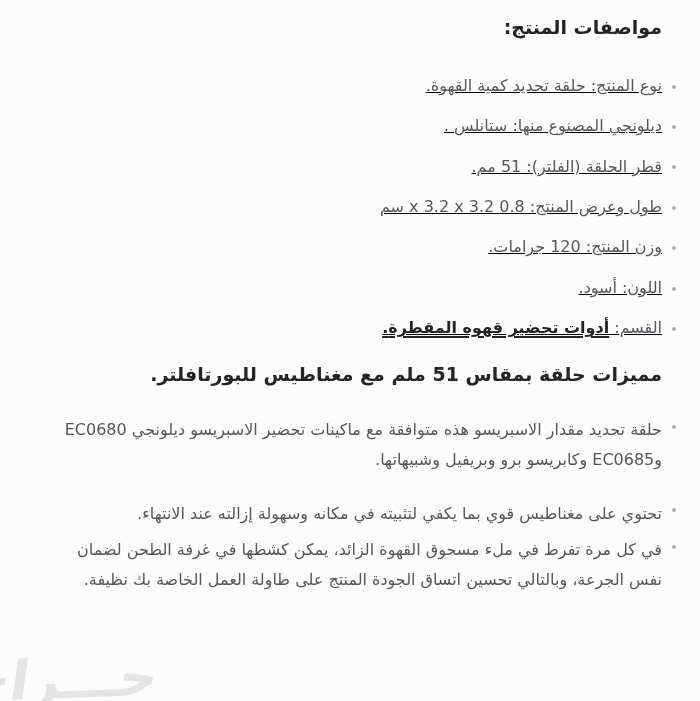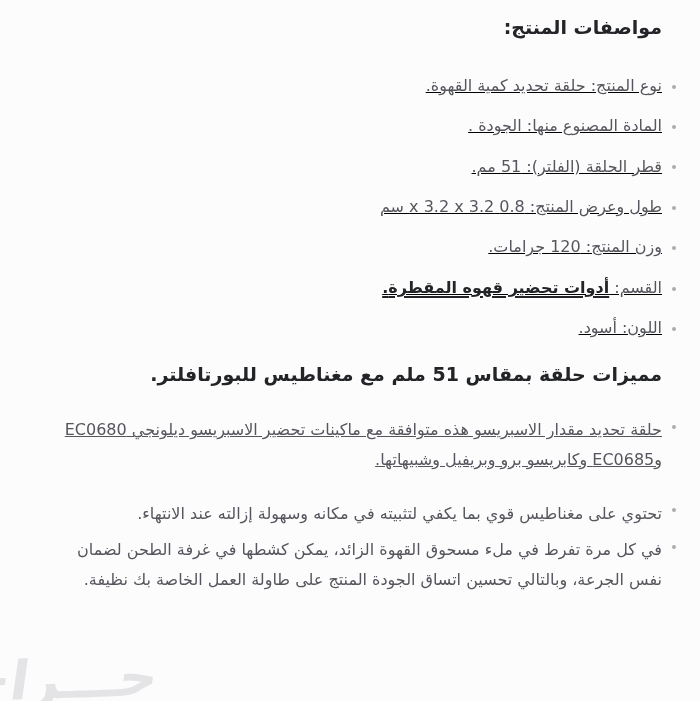--- a/index.html
+++ b/index.html
@@ -39,21 +39,21 @@
     margin-top: 30px;
   }
   ul.feature-list li {
     position: relative;
     font-size: 16px;
     color: #55565d;
     line-height: 1.85;
     margin-bottom: 7px;
     padding-left: 2px;
   }
-  ul.feature-list li:first-child { margin-bottom: 24px; text-decoration: underline; }
+  ul.feature-list li:first-child { margin-bottom: 24px; }
   ul.spec-list li::before,
   ul.feature-list li::before {
     content: "";
     position: absolute;
     right: -14px;
     top: 0.62em;
     width: 4px;
     height: 4px;
     border-radius: 50%;
     background: #aaacb2;
@@ -92,36 +92,36 @@
 
   <div class="content">
 
     <h2 class="section-title">مواصفات المنتج:</h2>
 
     <ul class="spec-list">
       <li>
         <span>نوع المنتج: حلقة تحديد كمية القهوة.</span>
       </li>
       <li>
-        <span>المادة المصنوع منها: الجودة .</span>
+        <span>ديلونجي المصنوع منها: ستانلس .</span>
       </li>
       <li>
         <span>قطر الحلقة (الفلتر): 51 مم.</span>
       </li>
       <li>
         <span>طول وعرض المنتج: 0.8 x 3.2 x 3.2 سم</span>
       </li>
       <li>
         <span>وزن المنتج: 120 جرامات.</span>
       </li>
       <li>
-        <span>القسم: </span><span class="category-link">أدوات تحضير قهوه المقطرة</span><span class="category-link">.</span>
+        <span>اللون: أسود.</span>
       </li>
       <li>
-        <span>اللون: أسود.</span>
+        <span>القسم: </span><span class="category-link">أدوات تحضير قهوه المقطرة</span><span class="category-link">.</span>
       </li>
     </ul>
 
     <h2 class="section-title features">مميزات حلقة بمقاس 51 ملم مع مغناطيس للبورتافلتر.</h2>
 
     <ul class="feature-list">
       <li>
         <span>حلقة تحديد مقدار الاسبريسو هذه متوافقة مع ماكينات تحضير الاسبريسو ديلونجي EC0680 وEC0685 وكابريسو برو وبريفيل وشبيهاتها.</span>
       </li>
       <li>

